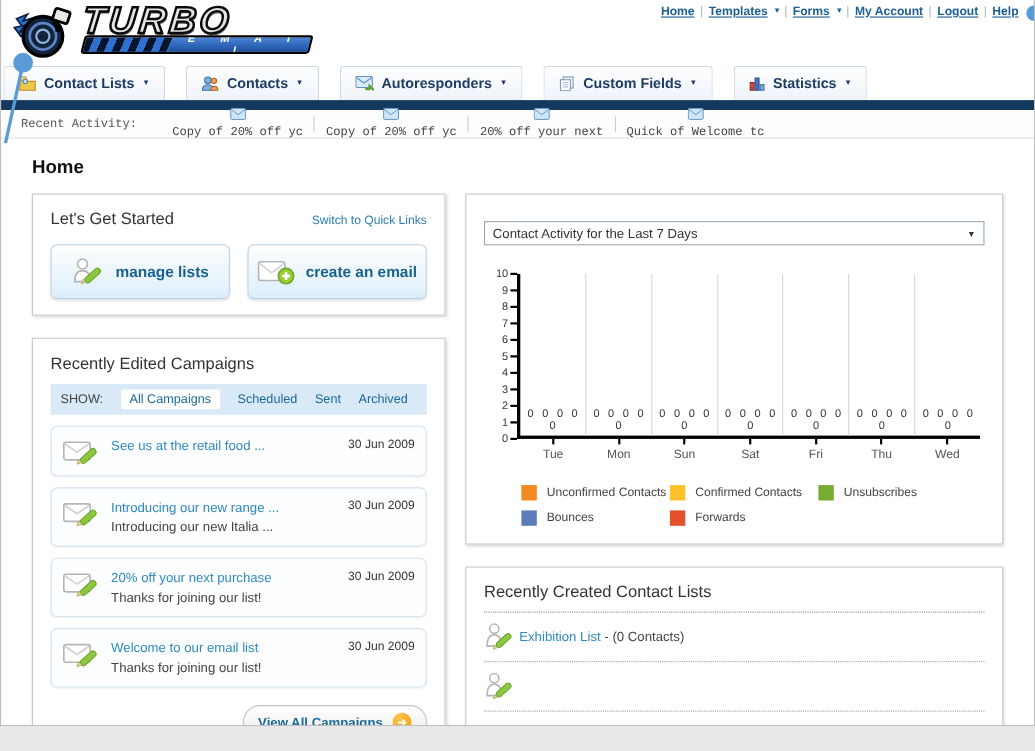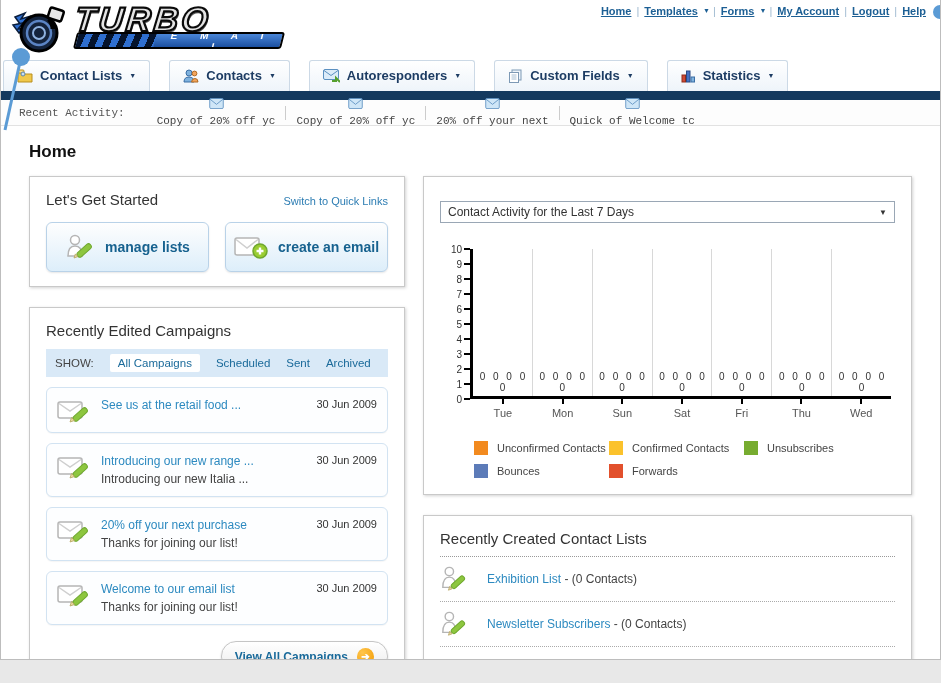--- a/index.html
+++ b/index.html
@@ -96,21 +96,21 @@
   .x-lab { flex:1; display:flex; flex-direction:column; align-items:center; }
   .x-tick-mark { width:2px; height:5px; background:#000; }
   .x-tick-label { font-size:11px; color:#555; margin-top:3px; }
   .legend { margin:22px 0 0 30px; display:flex; flex-wrap:wrap; row-gap:9px; }
   .legend-item { width:135px; display:flex; align-items:center; gap:9px; font-size:11px; color:#444; }
   .legend-swatch { width:14px; height:14px; flex:none; }
 
   
   .lists-panel { margin-top:20px; padding-bottom:14px; }
   .dotted { border-bottom:1px dotted #999; margin-top:9px; }
-  .list-item { display:flex; align-items:center; gap:19px; padding:7px 0; border-bottom:1px dotted #aaa; font-size:12px; cursor:pointer; }
+  .list-item { display:flex; align-items:center; gap:4px; padding:7px 0; border-bottom:1px dotted #aaa; font-size:12px; cursor:pointer; }
   .list-link { color:#2d8ac0; cursor:pointer; }
   .list-detail { color:#444; }
 
   
   .callout-left { position:absolute; left:0; top:46px; pointer-events:none; }
   .callout-right-dot { position:absolute; right:-7px; top:5px; width:14px; height:14px; border-radius:50%; background:#5b9bd5; }
 </style>
 </head>
 <body>
 
@@ -479,21 +479,20 @@
 
             <div class="list-item">
               <svg width="28" height="30" viewBox="0 0 30 30">
                   <circle cx="10" cy="7" r="4.5" fill="#fff" stroke="#b5b5b5" stroke-width="1.5"></circle>
                   <path d="M3 24 Q3 13 10 13 Q17 13 17 24 Z" fill="#fff" stroke="#b5b5b5" stroke-width="1.5"></path>
                   <g transform="rotate(-42 19 19)">
                     <rect x="11" y="16" width="17" height="5.5" rx="2.5" fill="#8dc63f" stroke="#6fa82e"></rect>
                   </g>
                   <path d="M9 27 l4 -1.5 l-2.6 -2.6 Z" fill="#e8d9a0" stroke="#b5a35e" stroke-width="0.8"></path>
                 </svg>
-              <span><span class="list-link">Newsletter Subscribers</span><span class="list-detail"> - (0 Contacts)</span></span>
             </div>
 
           </div>
 
         </div>
       </div>
     </div>
 
     <svg class="callout-left" width="34" height="90" viewBox="0 0 34 90">
       <line x1="19" y1="16" x2="4" y2="84" stroke="#5b9bd5" stroke-width="3"></line>

